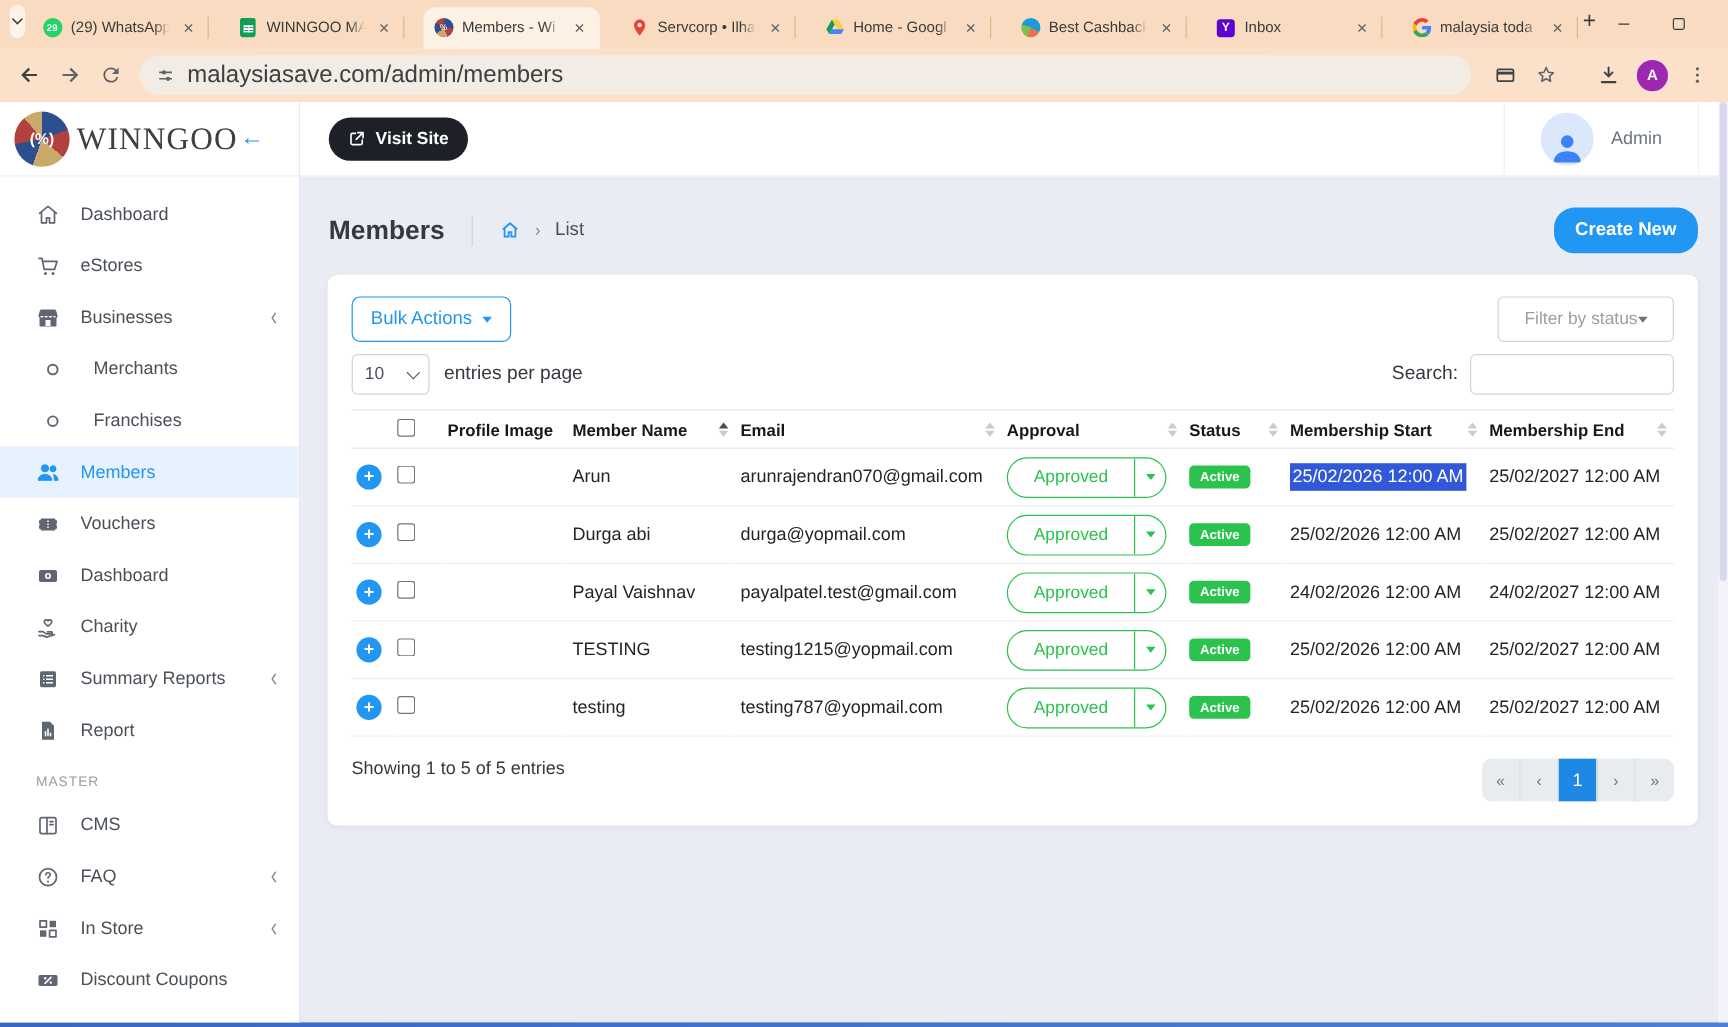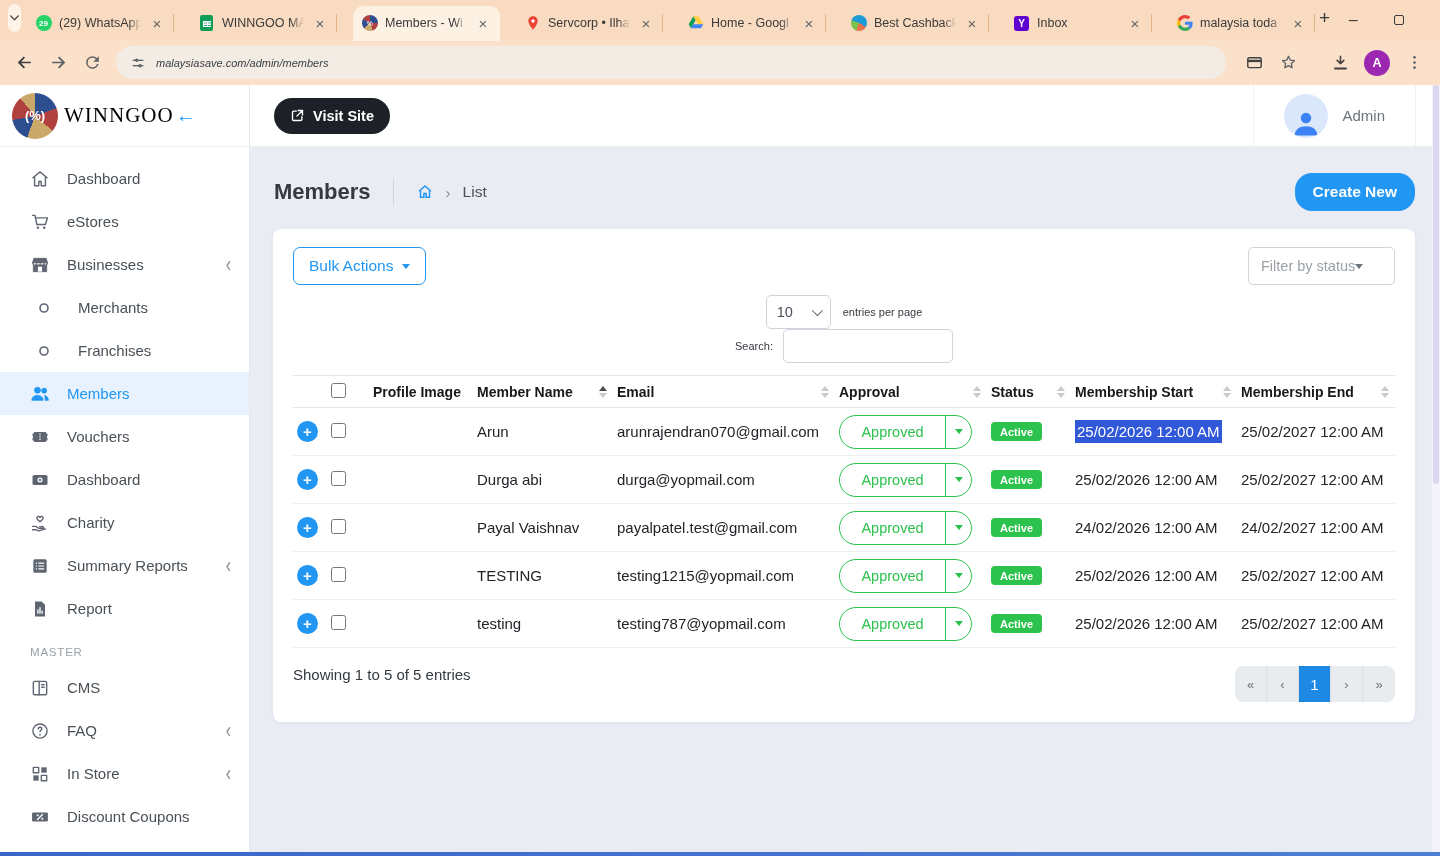--- a/index.html
+++ b/index.html
@@ -41,32 +41,32 @@
   .wincontrols { margin-left:auto; display:flex; align-self:stretch; }
   .wc { width:46px; display:flex; align-items:center; justify-content:center; font-size:16px; color:#3a3a3a; cursor:pointer; }
   .maxbox { width:10px; height:10px; border:1.3px solid #3a3a3a; border-radius:2px; display:block; }
 
   .toolbar { height:45px; background:#fbe1c9; display:flex; align-items:center; padding:0 10px 0 8px; gap:2px; }
   .navbtn { width:32px; height:32px; border-radius:50%; display:flex; align-items:center; justify-content:center; flex:none; cursor:pointer; }
   .navbtn svg { width:19px; height:19px; }
   .urlpill { flex:1; height:33px; background:#f2ece4; border-radius:17px; margin:0 10px 0 6px;
     display:flex; align-items:center; padding:0 14px; gap:10px; }
   .urlpill svg { width:16px; height:16px; flex:none; }
-  .url-text { font-size:11px; color:#3c4043;font-style:italic; }
+  .url-text { font-size:20px; color:#3c4043; }
   .chrome-avatar { width:26px; height:26px; border-radius:50%; background:#9c27b0; color:#fff; font-size:12.5px; font-weight:bold;
     display:flex; align-items:center; justify-content:center; margin:0 6px; cursor:pointer; flex:none; }
 
   
   .app { display:flex; height:767px; position:relative; }
   .sidebar { width:250px; background:#fff; border-right:1px solid #e7e9f0; flex:none; display:flex; flex-direction:column; overflow:hidden; }
   .logo-row { height:62px; flex:none; display:flex; align-items:center; padding-left:12px; border-bottom:1px solid #eef0f4; }
   .logo-globe { width:46px; height:46px; border-radius:50%;
     background:conic-gradient(#2e4f8f 0 70deg,#b0413e 70deg 130deg,#c9a86a 130deg 200deg,#2e4f8f 200deg 260deg,#b0413e 260deg 320deg,#c9a86a 320deg 360deg);
     color:#fff; display:flex; align-items:center; justify-content:center; font-size:13px; font-weight:bold; flex:none; }
-  .logo-text { font-family:"Liberation Serif","DejaVu Serif",serif; font-size:21px; letter-spacing:1px; color:#000000; margin-left:6px; }
+  .logo-text { font-family:"Liberation Serif","DejaVu Serif",serif; font-size:26px; letter-spacing:1px; color:#404040; margin-left:6px; }
   .logo-collapse { color:#2196f3; font-size:20px; margin-left:2px; cursor:pointer; }
   .nav { padding-top:10px; flex:1; overflow:hidden; }
   .nav-item { height:43px; display:flex; align-items:center; padding:0 18px 0 30px; gap:17px; cursor:pointer; color:#495057; }
   .nav-item .nav-label { font-size:15px; }
   .nav-icon { width:20px; height:20px; flex:none; display:flex; align-items:center; justify-content:center; }
   .nav-icon svg { width:20px; height:20px; }
   .nav-item.sub { padding-left:34px;gap:24px; }
   .nav-item.sub .nav-icon svg { width:12px; height:12px; }
   .nav-item.active { background:#e8f2fe; color:#2196f3; }
   .nav-item.active .nav-icon svg * { fill:#2196f3; stroke:#2196f3; }
@@ -99,31 +99,31 @@
 
   .card { background:#fff; border-radius:8px; margin:0 25px 0 23px; padding:18px 20px 20px;
     box-shadow:0 1px 4px rgba(40,50,90,.06); }
   .row1 { display:flex; justify-content:space-between; align-items:flex-start; }
   .bulk-btn { background:#fff; border:1.5px solid #2196f3; color:#2196f3; border-radius:7px; height:38px;
     padding:0 15px; font-size:15.5px; display:flex; align-items:center; gap:9px; cursor:pointer;
     font-family:"Liberation Sans",sans-serif; }
   .caret-down { width:0; height:0; border-left:4.5px solid transparent; border-right:4.5px solid transparent;
     border-top:5px solid currentColor; display:inline-block; }
   .filter-box { width:147px; height:38px; border:1px solid #ced4da; border-radius:5px; background:#fff;
-    display:flex; align-items:center; justify-content:flex-start; padding:0 12px; cursor:pointer;margin-left:40px; }
+    display:flex; align-items:center; justify-content:center; padding:0 12px; cursor:pointer;margin-left:40px; }
   .filter-box span { color:#9aa0a6; font-size:14.5px; }
   .filter-box .caret-down { color:#6c757d; }
-  .row2 { display:flex; justify-content:space-between; align-items:center; margin:10px 0 12px;flex-direction:column; }
+  .row2 { display:flex; justify-content:space-between; align-items:center; margin:10px 0 12px; }
   .entries { display:flex; align-items:center; gap:12px; }
   .entries-select { width:65px; height:34px; border:1px solid #ced4da; border-radius:5px; background:#fff;
     display:flex; align-items:center; justify-content:space-between; padding:0 10px; cursor:pointer; }
   .entries-select span { font-size:14.5px; color:#495057; }
   .chev { width:8px; height:8px; border-right:1.6px solid #5f6368; border-bottom:1.6px solid #5f6368;
     transform:rotate(45deg) translateY(-2px); }
-  .entries-label, .search-label { font-size:11px; color:#343a40; }
+  .entries-label, .search-label { font-size:16px; color:#343a40; }
   .searchwrap { display:flex; align-items:center; gap:10px; }
   .search-input { width:170px; height:34px; border:1px solid #ced4da; border-radius:5px; font-size:14px; padding:0 8px;
     font-family:"Liberation Sans",sans-serif; }
 
   table { width:100%; border-collapse:collapse; table-layout:fixed; }
   thead th { border-top:1px solid #e4e7ea; border-bottom:1px solid #e4e7ea; height:32px; font-size:14px;
     color:#16181b; text-align:left; position:relative; padding:0 4px; }
   tbody td { border-bottom:1px solid #eef0f2; height:48px; font-size:15px; color:#212529; padding:0 4px; }
   .sorters { position:absolute; right:6px; top:50%; transform:translateY(-50%); display:flex; flex-direction:column; gap:2px; }
   .s-up { width:0; height:0; border-left:4px solid transparent; border-right:4px solid transparent; border-bottom:5px solid #c8ccd0; }

